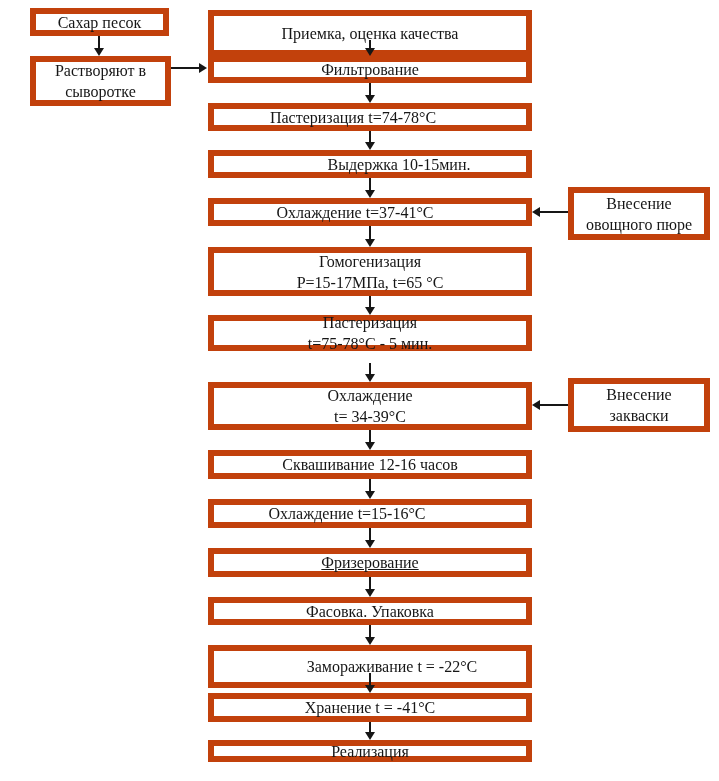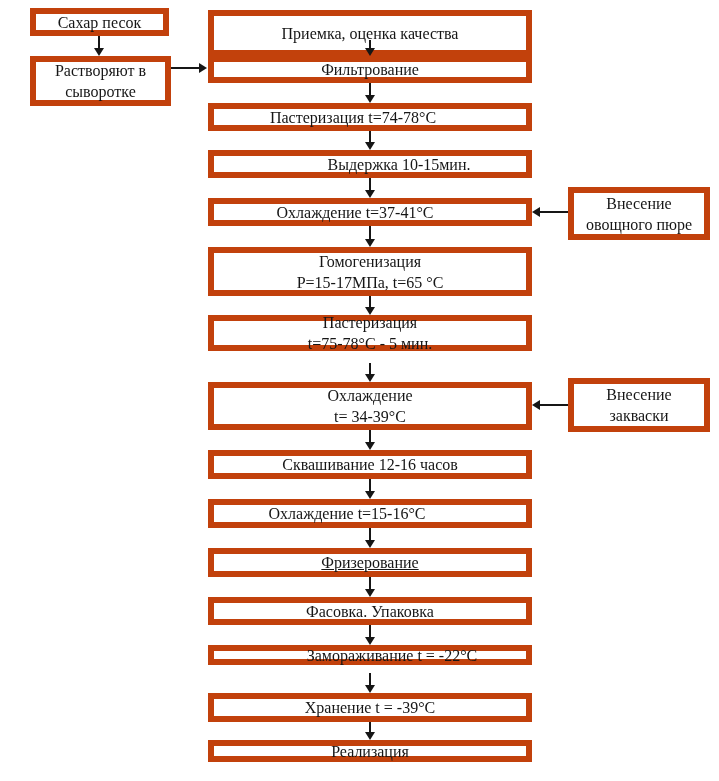--- a/index.html
+++ b/index.html
@@ -88,24 +88,24 @@
 
   <div class="node main" style="top:499px;height:29px;padding-right:46px;">Охлаждение t=15-16°С</div>
   <div class="arr arr-down" style="left:369px;top:528px;height:12px;"></div>
 
   <div class="node main" style="top:548px;height:29px;text-decoration:underline;">Фризерование</div>
   <div class="arr arr-down" style="left:369px;top:577px;height:12px;"></div>
 
   <div class="node main" style="top:597px;height:28px;">Фасовка. Упаковка</div>
   <div class="arr arr-down" style="left:369px;top:625px;height:12px;"></div>
 
-  <div class="node main" style="top:645px;height:20px;padding-left:44px;">Замораживание t = -22°С</div>
+  <div class="node main" style="top:645px;height:43px;padding-left:44px;">Замораживание t = -22°С</div>
   <div class="arr arr-down" style="left:369px;top:673px;height:12px;"></div>
 
-  <div class="node main" style="top:693px;height:29px;">Хранение t = -39°С</div>
+  <div class="node main" style="top:693px;height:29px;">Хранение t = -41°С</div>
   <div class="arr arr-down" style="left:369px;top:722px;height:10px;"></div>
 
   <div class="node main" style="top:740px;height:22px;">Реализация</div>
 
   <div class="node" style="left:568px;top:187px;width:142px;height:53px;">Внесение
 овощного пюре</div>
   <div class="arr arr-left" style="left:540px;top:211px;width:28px;"></div>
 
   <div class="node" style="left:568px;top:378px;width:142px;height:54px;">Внесение
 закваски</div>

